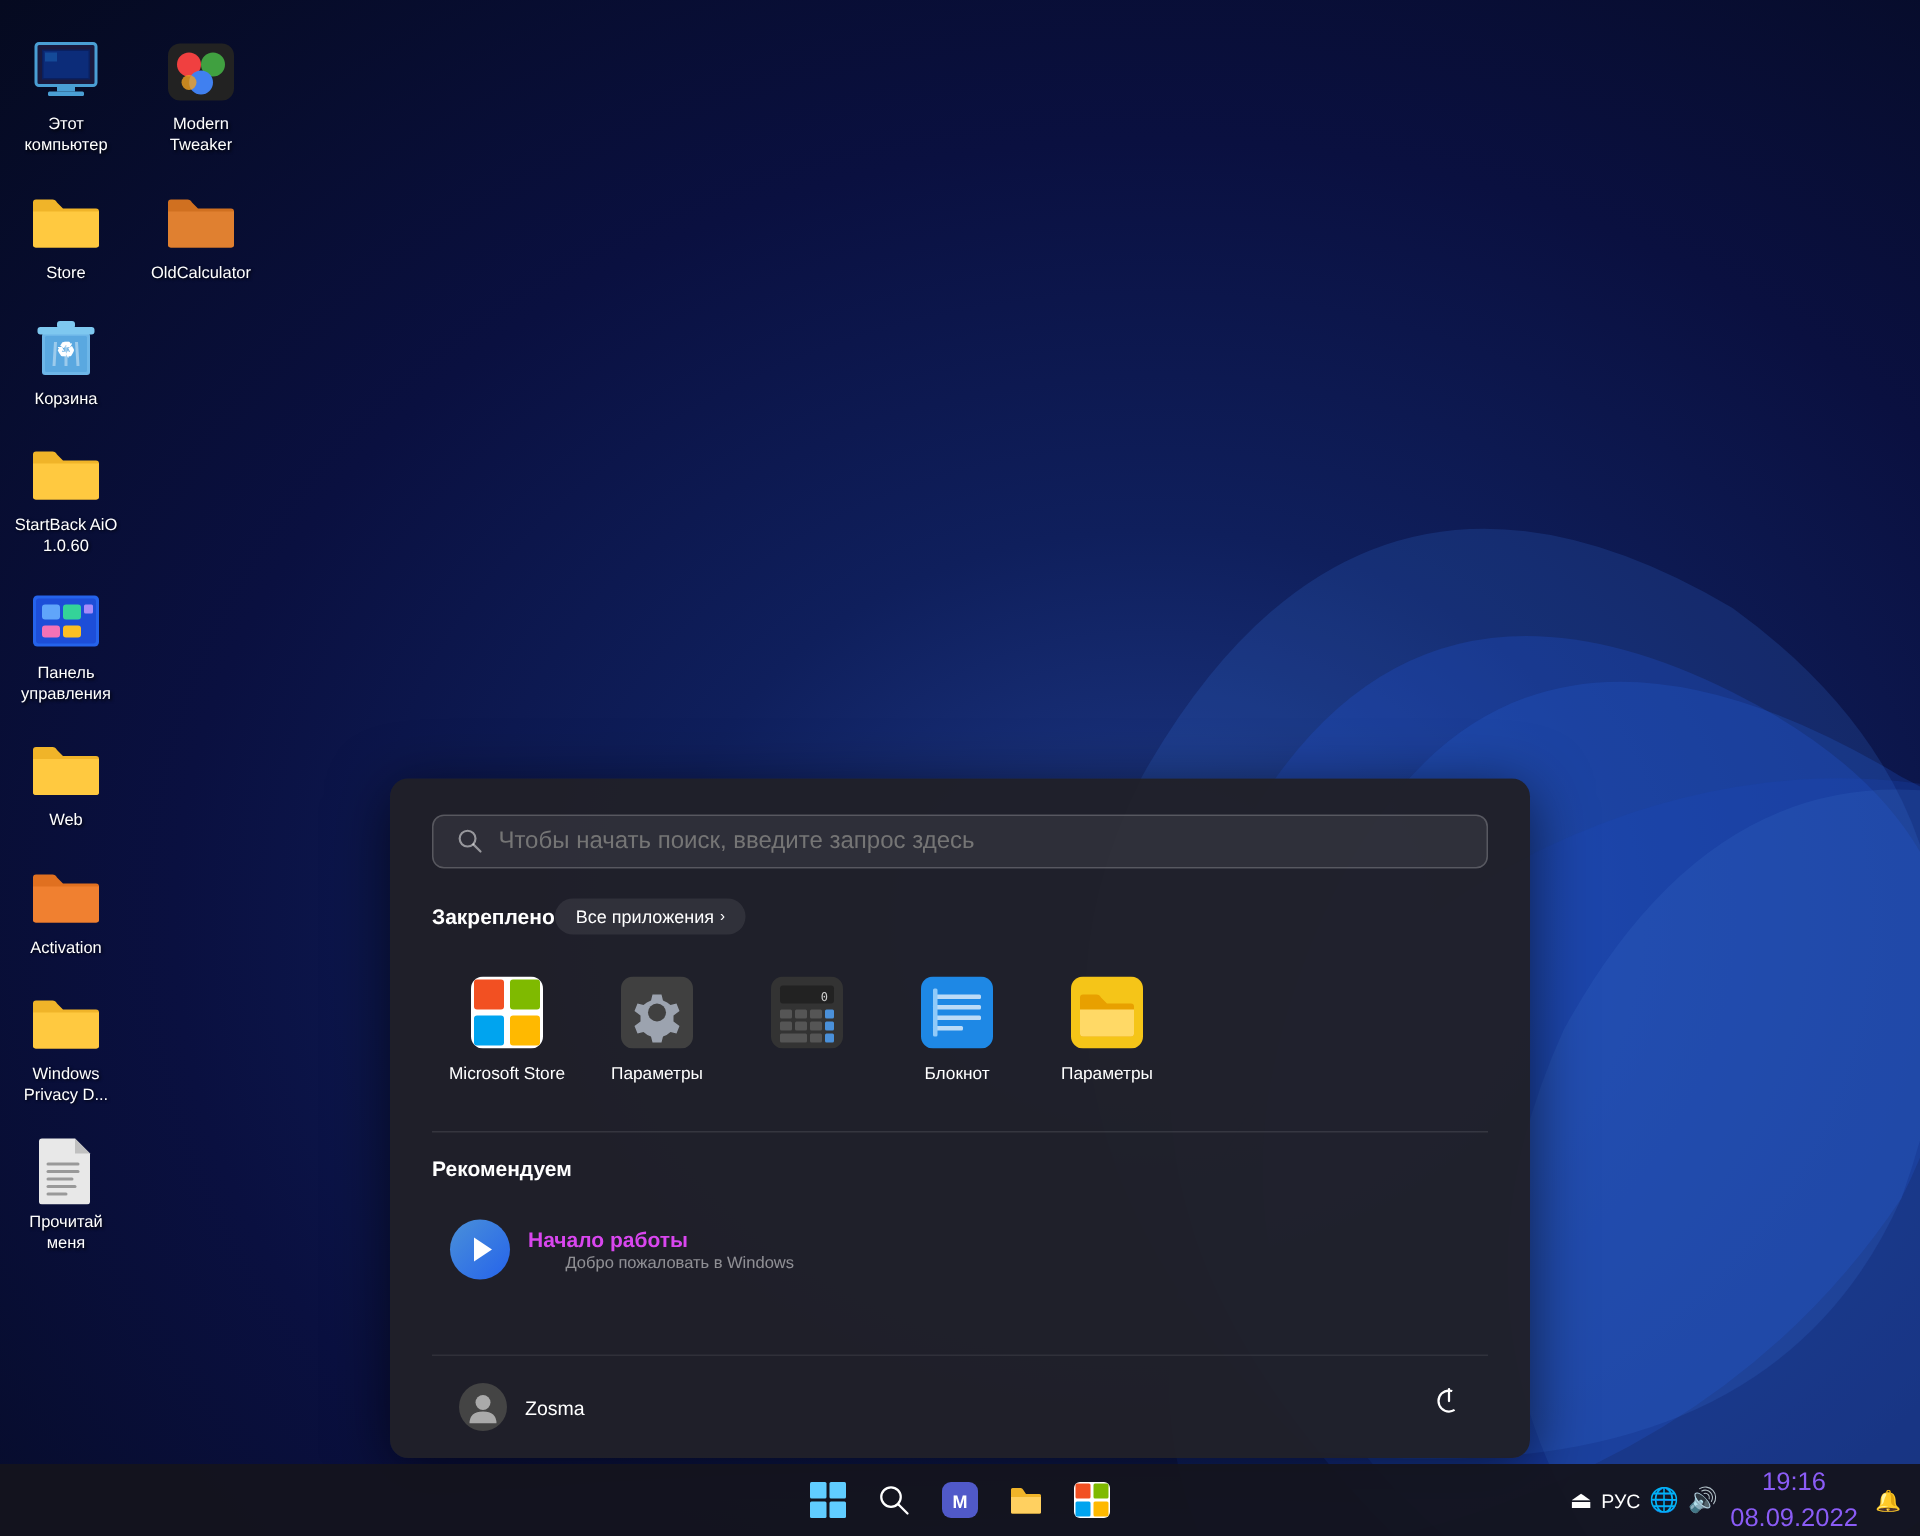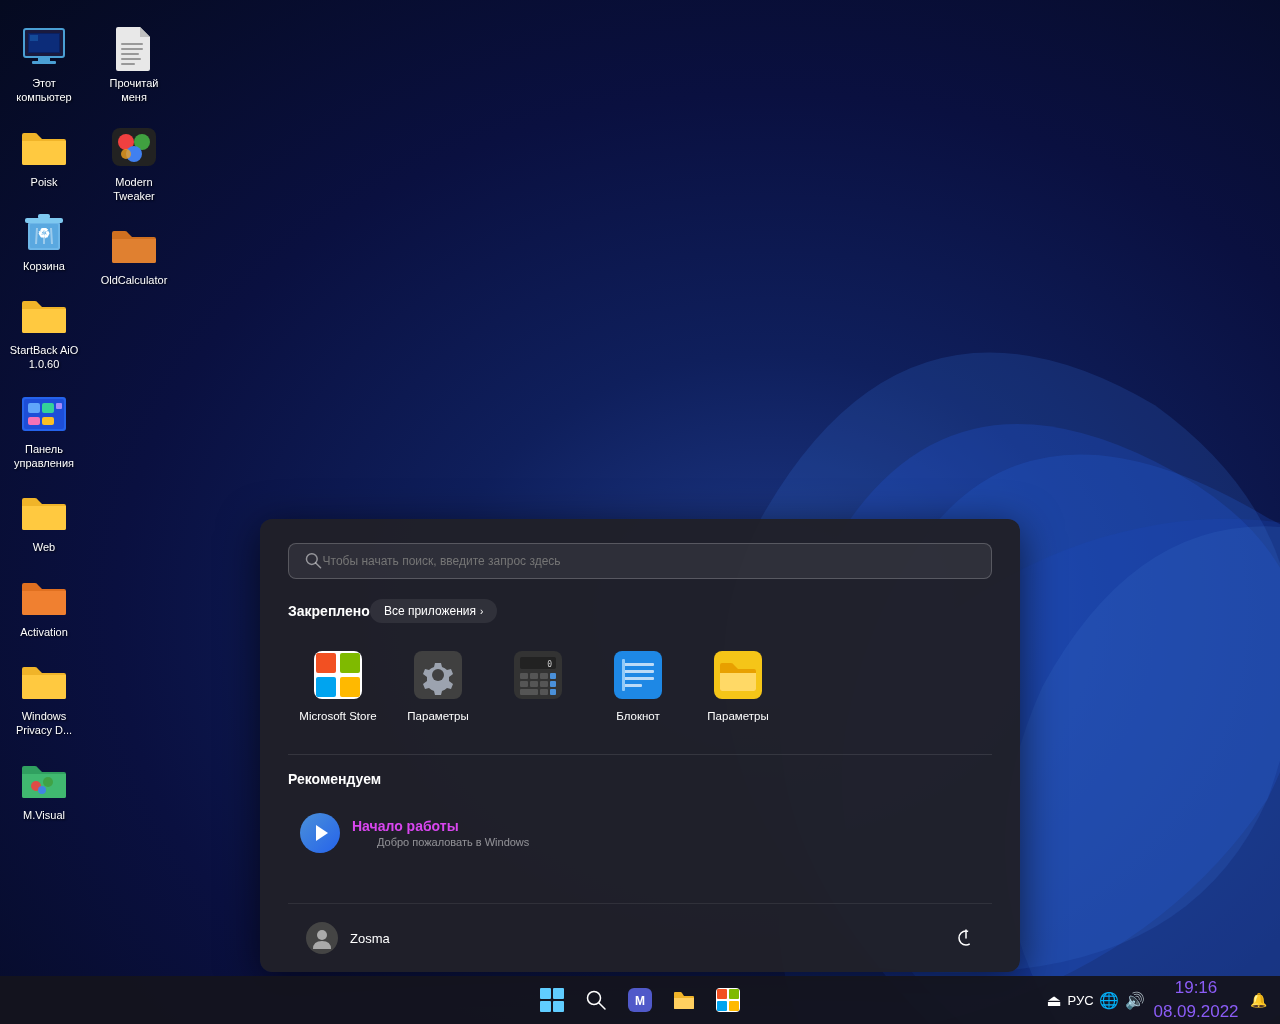--- a/index.html
+++ b/index.html
@@ -145,22 +145,23 @@
       border-radius: 8px;
       padding: 8px 16px;
       margin-bottom: 20px;
     }
 
     .search-bar input {
       background: transparent;
       border: none;
       outline: none;
       color: rgba(255,255,255,0.5);
-      font-size: 12px;
+      font-size: 16px;
       width: 100%;
+      margin-left: 10px;
       font-family: inherit;
     }
 
     
     .section-header {
       display: flex;
       justify-content: flex-start;
       align-items: center;
       margin-bottom: 16px;
     }
@@ -261,21 +262,21 @@
       color: rgba(255,255,255,0.5);
       font-size: 11px;
       margin-top: 2px;
       margin-left: 25px;
     }
 
     
     .start-menu-footer {
       display: flex;
       justify-content: space-between;
-      align-items: center;
+      align-items: flex-start;
       padding: 12px 8px;
       border-top: 1px solid rgba(255,255,255,0.08);
       margin-top: 40px;
     }
 
     .user-info {
       display: flex;
       align-items: center;
       gap: 12px;
       cursor: pointer;
@@ -375,21 +376,21 @@
 компьютер</div>
     </div>
 
     <div class="desktop-icon">
       <div class="icon-img">
         <svg width="48" height="40" viewBox="0 0 48 40">
           <path d="M2,10 L2,36 Q2,38 4,38 L44,38 Q46,38 46,36 L46,14 Q46,12 44,12 L22,12 L18,8 Q17,6 15,6 L4,6 Q2,6 2,8 Z" fill="#f0b429"></path>
           <path d="M2,14 L46,14 L46,36 Q46,38 44,38 L4,38 Q2,38 2,36 Z" fill="#ffc940"></path>
         </svg>
       </div>
-      <div class="icon-label">Poisk</div>
+      <div class="icon-label">Store</div>
     </div>
 
     <div class="desktop-icon">
       <div class="icon-img">
         <svg width="44" height="46" viewBox="0 0 44 46">
 
           <rect x="6" y="14" width="32" height="28" rx="2" fill="#6db6e8"></rect>
           <rect x="8" y="16" width="28" height="24" rx="1" fill="#5aa8e0"></rect>
 
           <line x1="15" y1="20" x2="14" y2="36" stroke="rgba(255,255,255,0.4)" stroke-width="2"></line>
@@ -458,33 +459,20 @@
       <div class="icon-img">
         <svg width="48" height="40" viewBox="0 0 48 40">
           <path d="M2,10 L2,36 Q2,38 4,38 L44,38 Q46,38 46,36 L46,14 Q46,12 44,12 L22,12 L18,8 Q17,6 15,6 L4,6 Q2,6 2,8 Z" fill="#f0b429"></path>
           <path d="M2,14 L46,14 L46,36 Q46,38 44,38 L4,38 Q2,38 2,36 Z" fill="#ffc940"></path>
         </svg>
       </div>
       <div class="icon-label">Windows
 Privacy D...</div>
     </div>
 
-    <div class="desktop-icon">
-      <div class="icon-img">
-        <svg width="48" height="40" viewBox="0 0 48 40">
-          <path d="M2,10 L2,36 Q2,38 4,38 L44,38 Q46,38 46,36 L46,14 Q46,12 44,12 L22,12 L18,8 Q17,6 15,6 L4,6 Q2,6 2,8 Z" fill="#30a060"></path>
-          <path d="M2,14 L46,14 L46,36 Q46,38 44,38 L4,38 Q2,38 2,36 Z" fill="#40b870"></path>
-
-          <circle cx="16" cy="26" r="5" fill="#f04040" opacity="0.9"></circle>
-          <circle cx="28" cy="22" r="5" fill="#40a040" opacity="0.9"></circle>
-          <circle cx="22" cy="30" r="4" fill="#4080f0" opacity="0.9"></circle>
-        </svg>
-      </div>
-      <div class="icon-label">M.Visual</div>
-    </div>
 
     <div class="desktop-icon">
       <div class="icon-img">
         <svg width="40" height="46" viewBox="0 0 40 46">
 
           <path d="M4,2 L26,2 L36,12 L36,44 Q36,46 34,46 L4,46 Q2,46 2,44 L2,4 Q2,2 4,2 Z" fill="#e8e8e8"></path>
           <path d="M26,2 L26,12 L36,12 Z" fill="#c0c0c0"></path>
 
           <rect x="7" y="18" width="22" height="2" rx="1" fill="#999"></rect>
           <rect x="7" y="23" width="22" height="2" rx="1" fill="#999"></rect>

